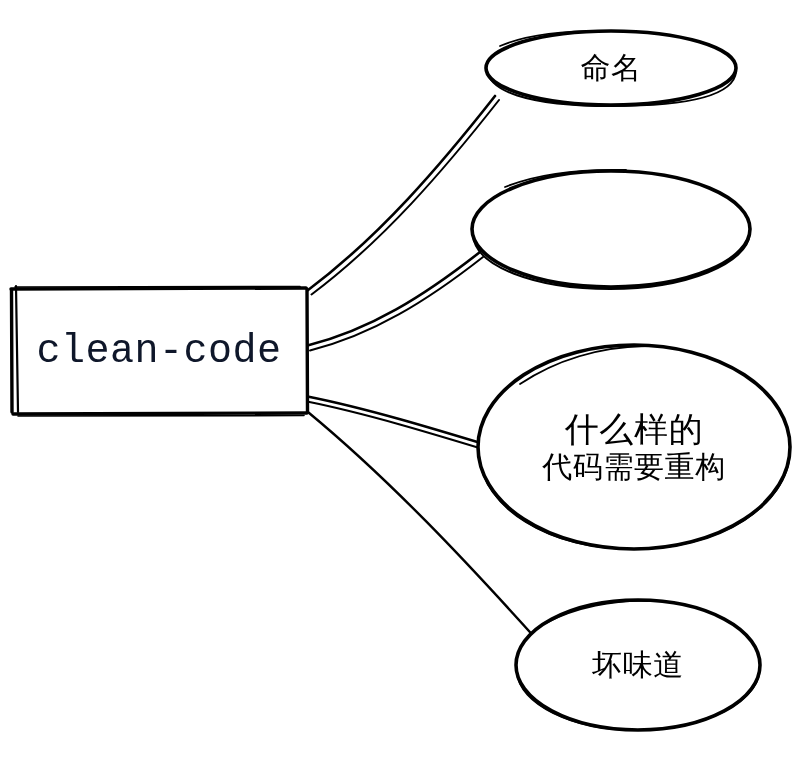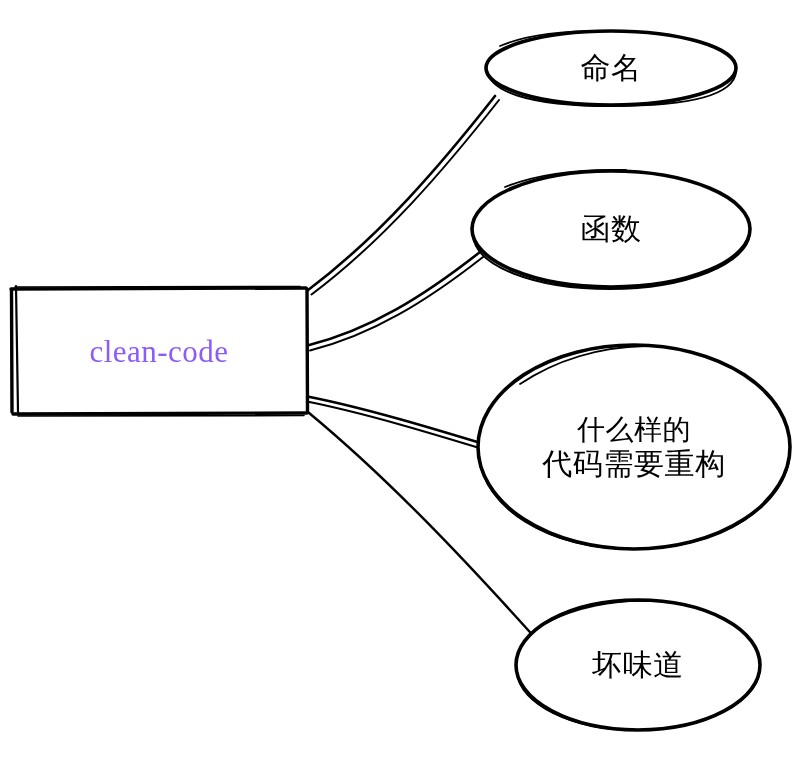--- a/index.html
+++ b/index.html
@@ -35,25 +35,25 @@
     color: #000000;
     pointer-events: none;
     white-space: nowrap;
   }
   .cjk {
     font-family: "DejaVu Sans", "Liberation Sans", sans-serif;
     font-weight: 400;
     letter-spacing: 0.02em;
   }
   .root-text {
-    font-family: Liberation Serif, serif;
+    font-family: Liberation Mono, monospace;
     font-weight: 400;
-    font-size: 31px;
+    font-size: 40px;
     letter-spacing: 0.5px;
-    color: #8b5cf6;
+    color: #0f172a;
   }
   .label-line { display: block; line-height: 1.18; }
 </style>
 </head>
 <body>
 
 <div id="canvas">
 
   <svg id="sketch" viewBox="0 0 812 760" xmlns="http://www.w3.org/2000/svg">
 
@@ -116,26 +116,23 @@
   </svg>
 
   <div class="node-label" style="left:11px; top:289px; width:296px; height:125px;">
     <span class="root-text">clean-code</span>
   </div>
 
   <div class="node-label" style="left:486px; top:31px; width:250px; height:74px;">
     <span class="cjk label-line" style="font-size:30px;">命名</span>
   </div>
 
-  <div class="node-label" style="left:472px; top:171px; width:278px; height:116px;">
-    <span class="cjk label-line" style="font-size:30px;">函数</span>
-  </div>
 
   <div class="node-label" style="left:478px; top:345px; width:312px; height:204px;">
-    <span class="cjk label-line" style="font-size:28px;">什么样的</span>
+    <span class="cjk label-line" style="font-size:34px;">什么样的</span>
     <span class="cjk label-line" style="font-size:30px;text-align:center;">代码需要重构</span>
   </div>
 
   <div class="node-label" style="left:516px; top:600px; width:244px; height:130px;">
     <span class="cjk label-line" style="font-size:30px;">坏味道</span>
   </div>
 
 </div>
 
 </body></html>

